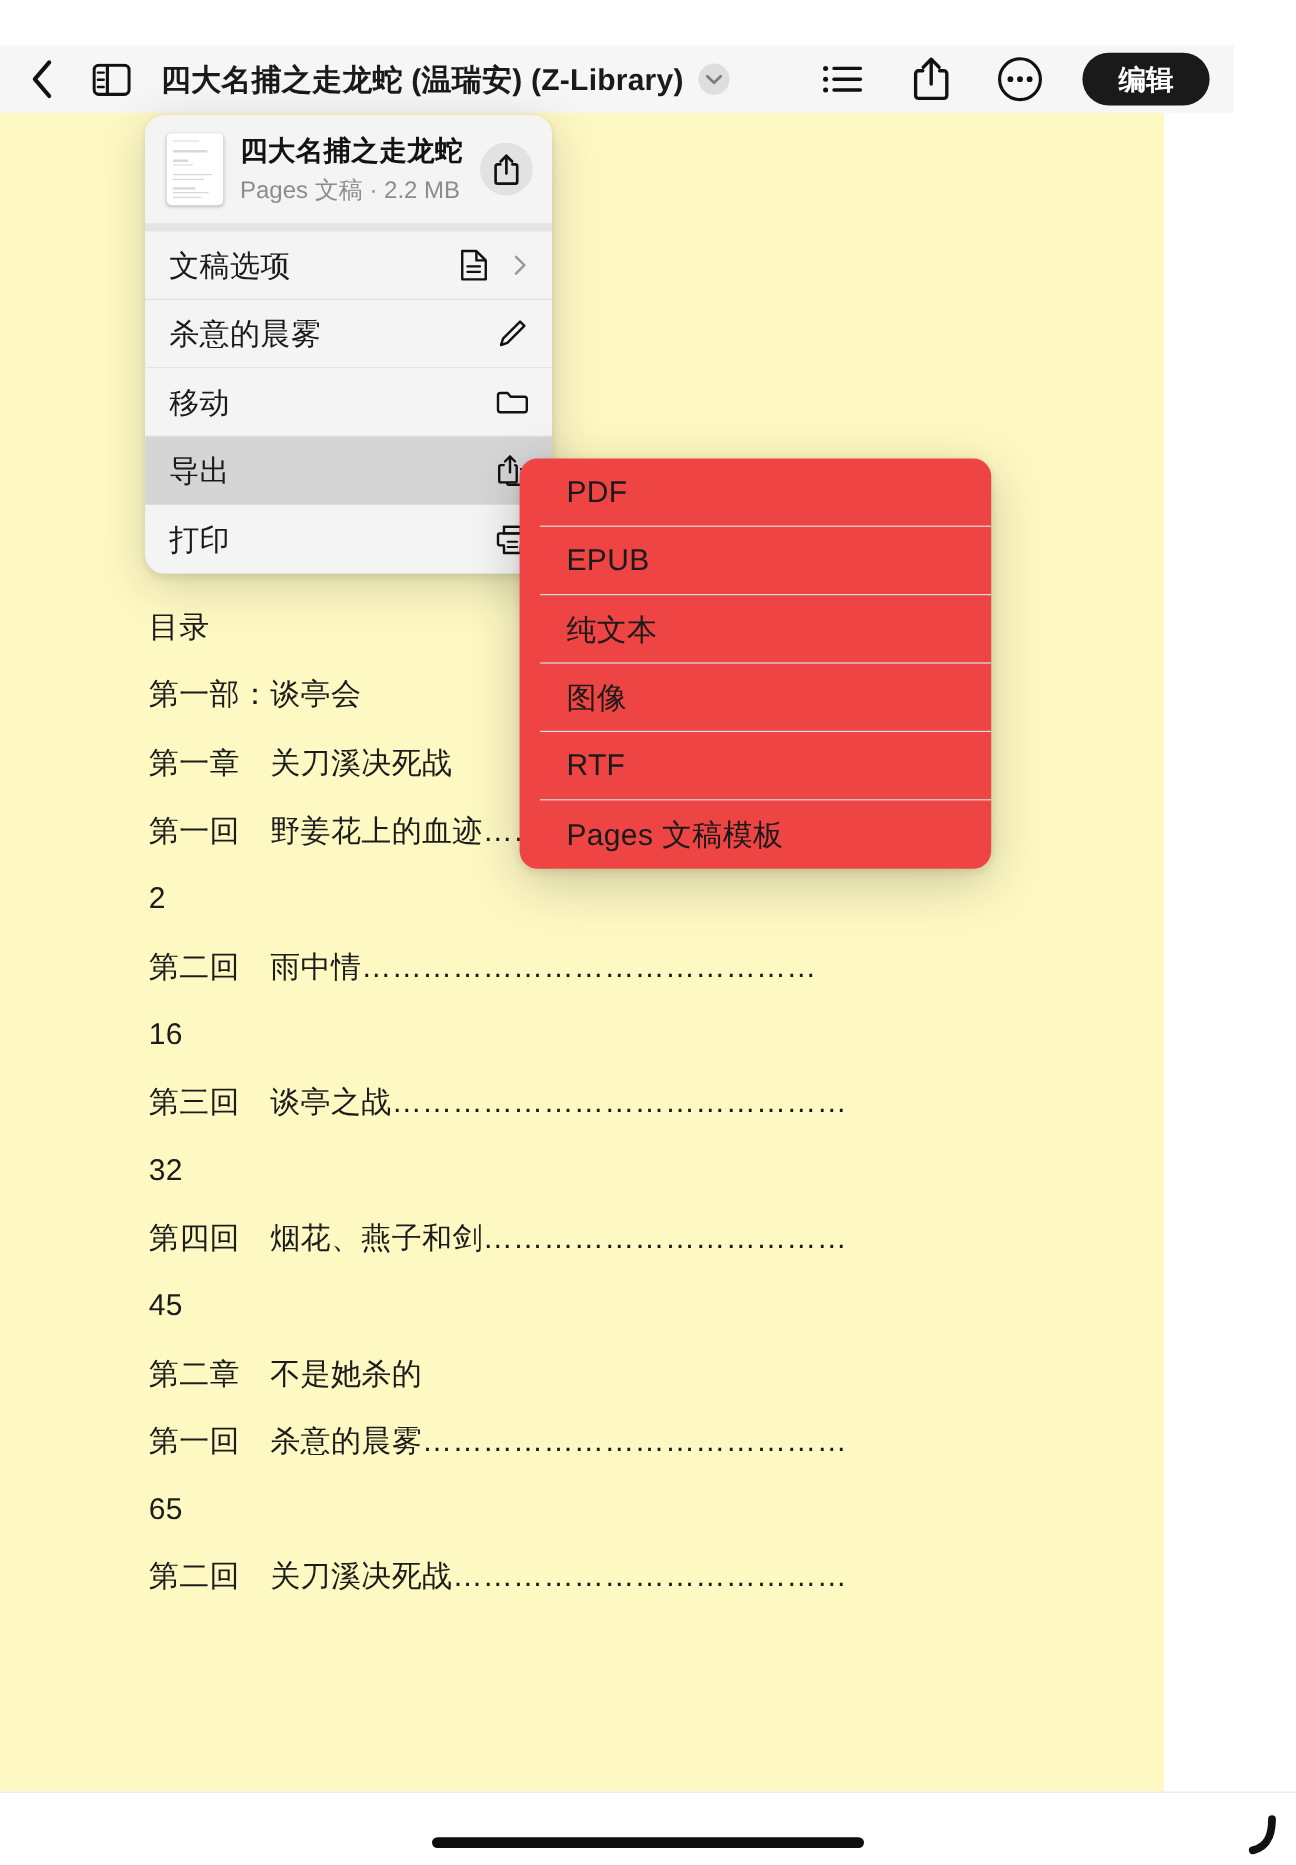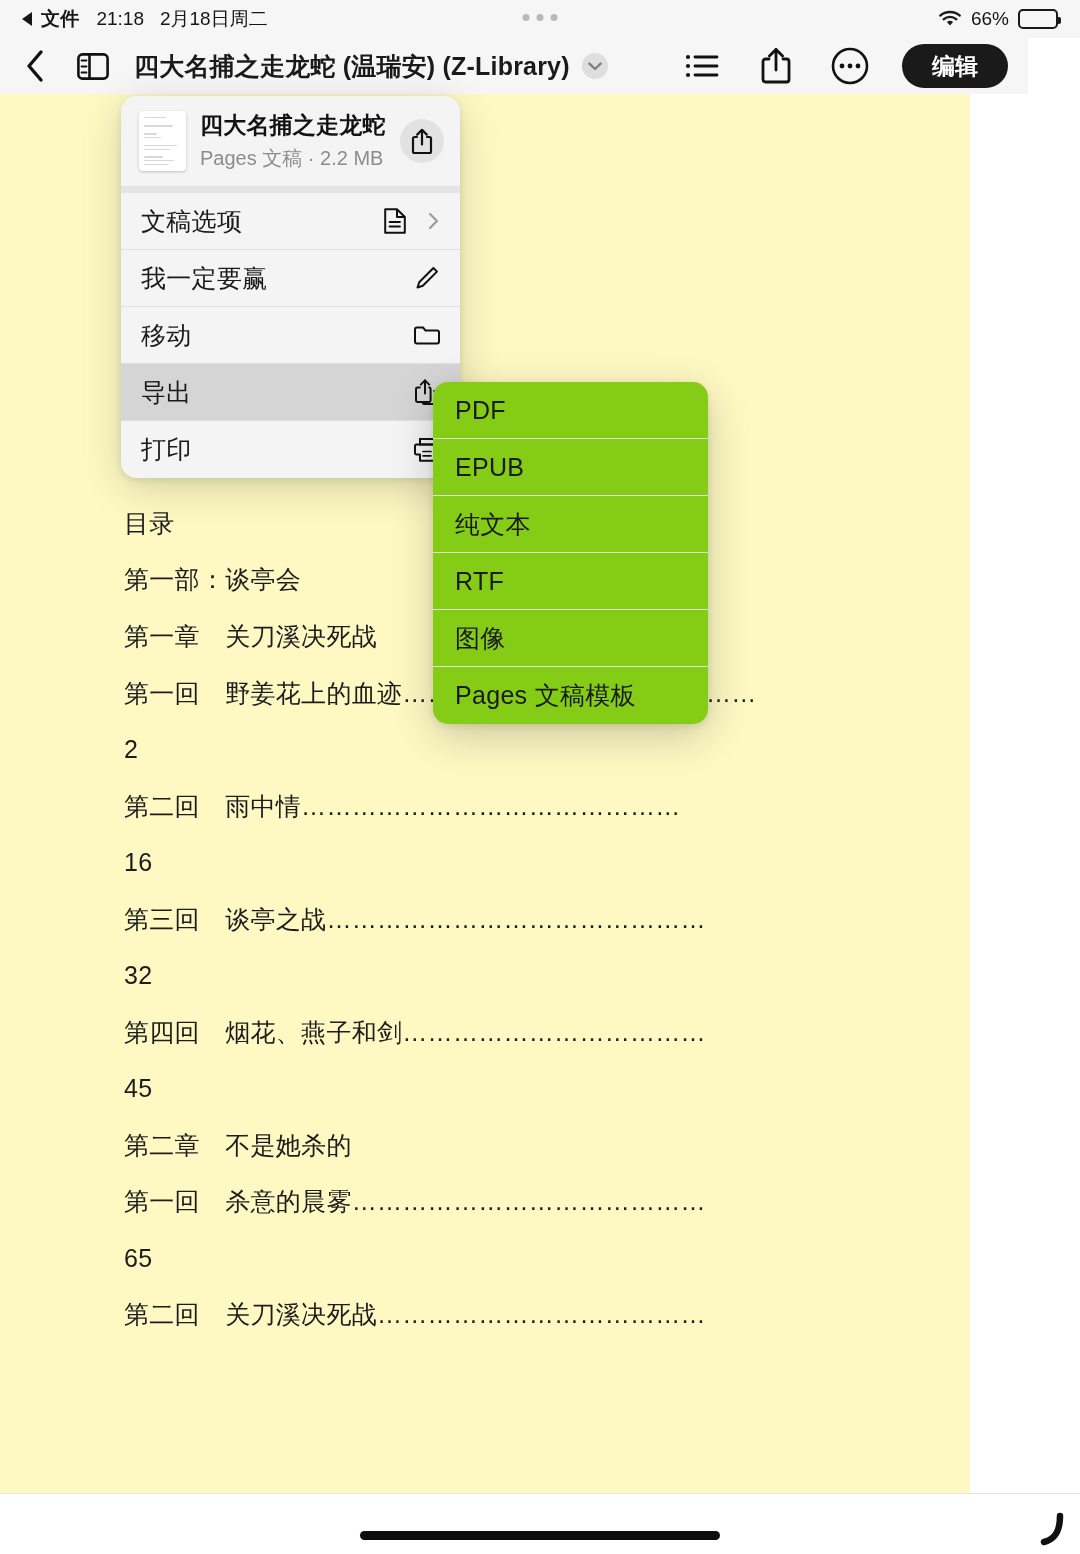--- a/index.html
+++ b/index.html
@@ -269,25 +269,26 @@
     margin-left: 14px;
     display: flex; align-items: center; justify-content: center;
     flex: none;
   }
 
   
   .submenu {
     position: absolute;
     left: 433px;
     top: 382px;
-    width: 275px;
+    width: 393px;
     border-radius: 15px;
-    background: #84cc16;
+    background: #ef4444;
     box-shadow: 0 12px 44px rgba(0,0,0,.20), 0 2px 8px rgba(0,0,0,.10);
     overflow: hidden;
+    padding-left: 17px;
   }
   .sub-row {
     height: 57px;
     display: flex;
     align-items: center;
     padding-left: 22px;
     font-size: 25px;
     color: #1a1a1a;
     border-bottom: 1px solid #dedede;
     letter-spacing: .3px;
@@ -322,46 +323,20 @@
     right: 14px;
     top: 1512px;
     width: 32px; height: 36px;
   }
 </style>
 </head>
 <body>
 
 <div id="root">
 
-  <div class="statusbar">
-    <div class="sb-left">
-      <span class="sb-back-tri"></span>
-      <span class="sb-app">文件</span>
-      <span class="sb-time">21:18</span>
-      <span class="sb-date">2月18日周二</span>
-    </div>
-
-    <div class="sb-dots">
-      <i></i>
-      <i></i>
-      <i></i>
-    </div>
-
-    <div class="sb-right">
-      <svg class="wifi-icon" viewBox="0 0 24 18">
-        <path d="M12 15.6 L15.1 11.9 C13.4 10.5 10.6 10.5 8.9 11.9 Z" fill="#1a1a1a"></path>
-        <path d="M5.6 9.3 C9.3 6.1 14.7 6.1 18.4 9.3" stroke="#1a1a1a" stroke-width="2.3" fill="none" stroke-linecap="round"></path>
-        <path d="M2.2 5.6 C7.8 0.8 16.2 0.8 21.8 5.6" stroke="#1a1a1a" stroke-width="2.3" fill="none" stroke-linecap="round"></path>
-      </svg>
-      <span>66%</span>
-      <span class="battery">
-        <span class="battery-fill" id="battfill" style="width: 66%;"></span>
-      </span>
-    </div>
-  </div>
 
   <div class="toolbar">
     <div class="tb-back">
       <svg width="22" height="34" viewBox="0 0 22 34">
         <path d="M17 3 L5 17 L17 31" stroke="#111" stroke-width="3.4" fill="none" stroke-linecap="round" stroke-linejoin="round"></path>
       </svg>
     </div>
 
     <div class="tb-sidebar">
       <svg width="32" height="27" viewBox="0 0 32 27">
@@ -478,21 +453,21 @@
         </svg>
       </span>
       <span class="ctx-arrow">
         <svg width="11" height="18" viewBox="0 0 11 18">
           <path d="M2 2 L9 9 L2 16" stroke="#9a9a9a" stroke-width="2.1" fill="none" stroke-linecap="round" stroke-linejoin="round"></path>
         </svg>
       </span>
     </div>
 
     <div class="ctx-row">
-      <span class="ctx-label">我一定要赢</span>
+      <span class="ctx-label">杀意的晨雾</span>
       <span class="ctx-icon">
         <svg width="28" height="28" viewBox="0 0 28 28">
           <path d="M4.5 23.5 L6.2 18.2 L20.4 4 L24 7.6 L9.8 21.8 Z" stroke="#111" stroke-width="2" fill="none" stroke-linejoin="round"></path>
         </svg>
       </span>
     </div>
 
     <div class="ctx-row">
       <span class="ctx-label">移动</span>
       <span class="ctx-icon">
@@ -524,22 +499,22 @@
           <line x1="10" y1="18.8" x2="18" y2="18.8" stroke="#111" stroke-width="1.7" stroke-linecap="round"></line>
         </svg>
       </span>
     </div>
   </div>
 
   <div class="submenu" id="submenu">
       <div class="sub-row">PDF</div>
       <div class="sub-row">EPUB</div>
       <div class="sub-row">纯文本</div>
+      <div class="sub-row">图像</div>
       <div class="sub-row">RTF</div>
-      <div class="sub-row">图像</div>
       <div class="sub-row">Pages 文稿模板</div>
     </div>
 
   <div class="bottom-sep"></div>
   <div class="bottom-area"></div>
   <div class="home-indicator"></div>
   <svg class="corner-hook" viewBox="0 0 32 36">
     <path d="M26 4 C26 18 22 27 10 30" stroke="#111" stroke-width="6.5" fill="none" stroke-linecap="round"></path>
   </svg>
 

